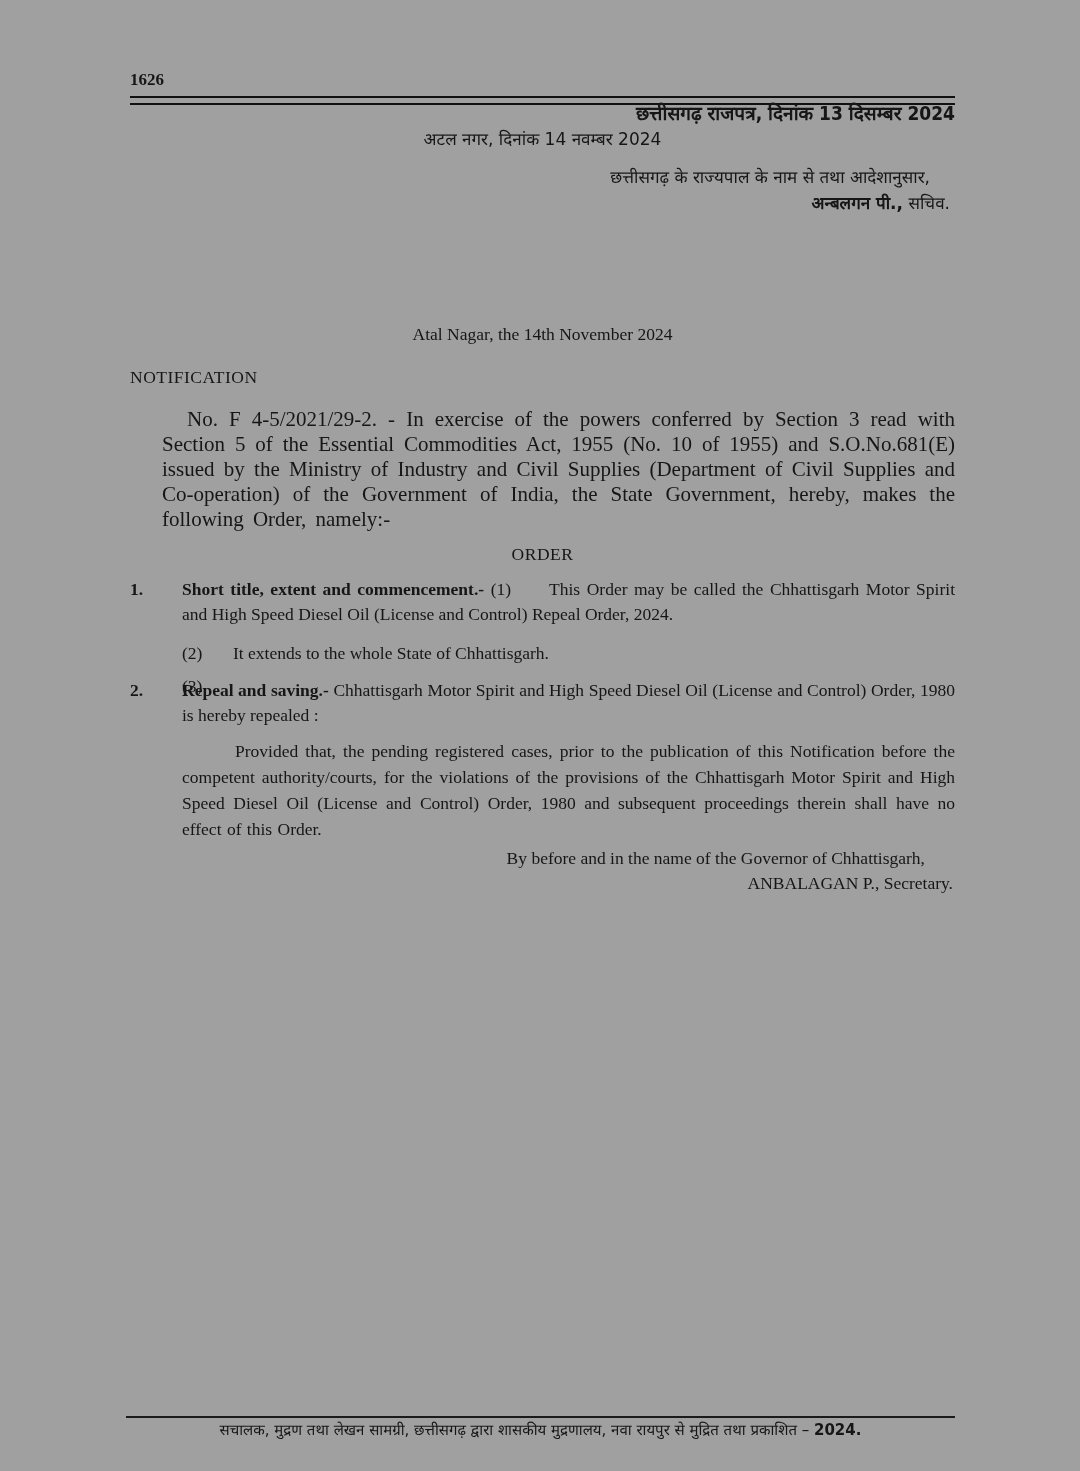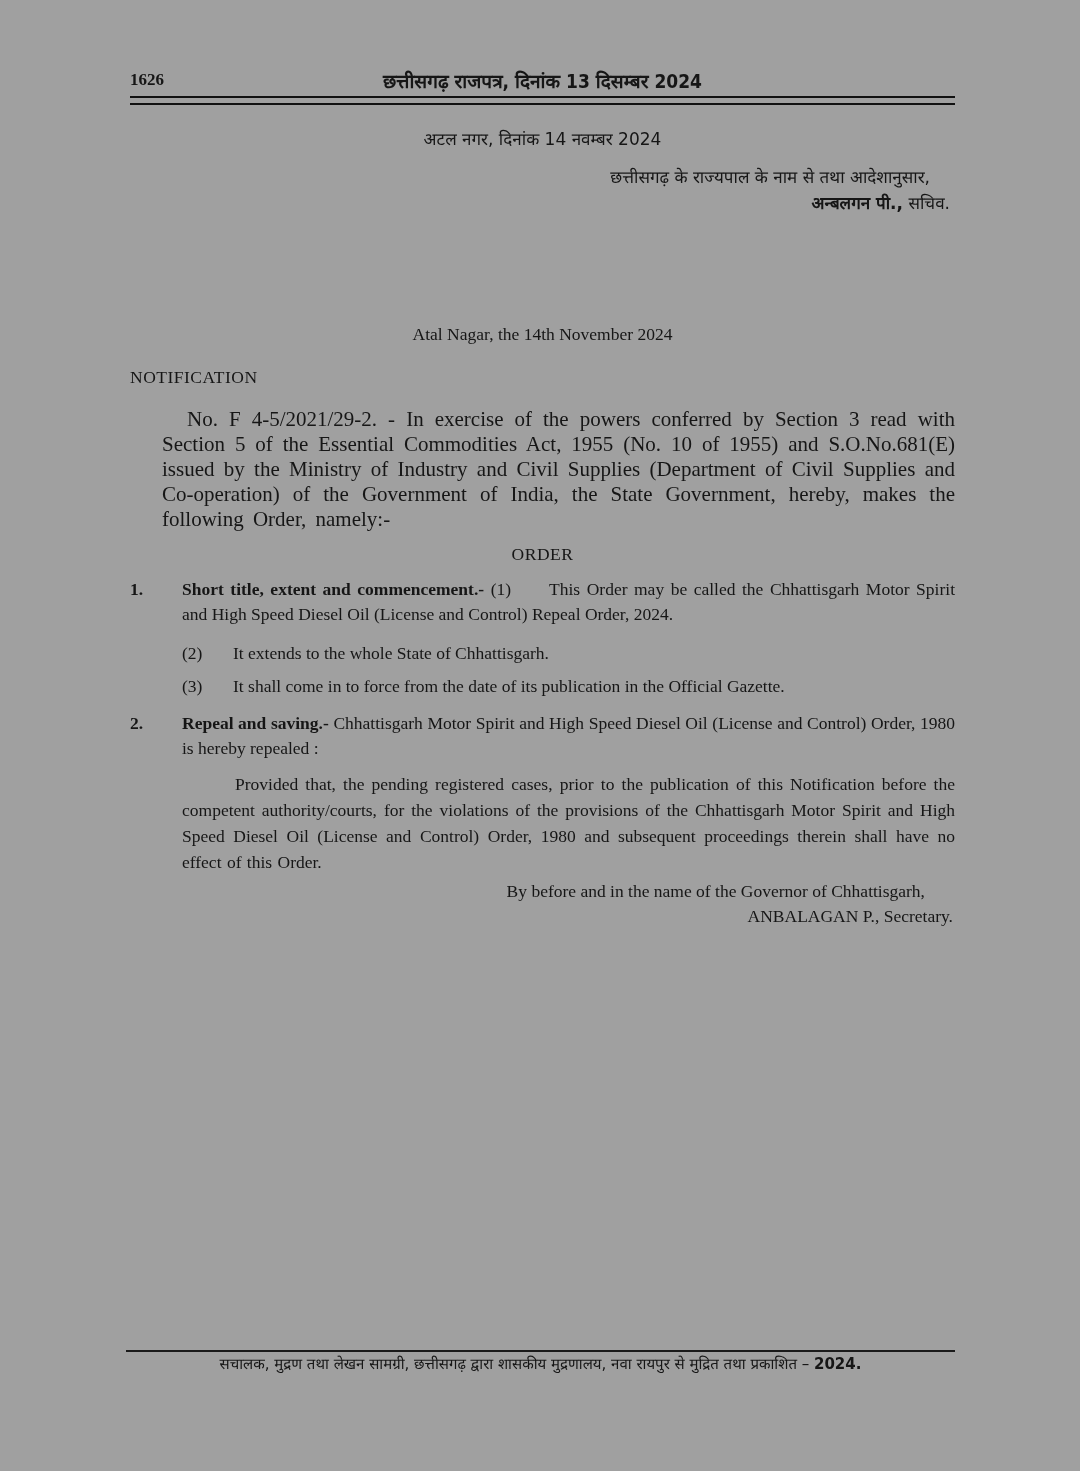--- a/index.html
+++ b/index.html
@@ -13,23 +13,24 @@
   .page { position: relative; width: 888px; height: 1471px; }
   .content { position: absolute; left: 130px; top: 0; width: 825px; }
 
   
   .header-row { position: relative; padding-top: 68px; height: 92px; }
   .page-number {
     position: absolute; left: 0; bottom: 2px;
     font-weight: bold; font-size: 17px;
   }
   .gazette-title {
-    text-align: center; font-weight: bold; font-size: 19px;
+    text-align: right; font-weight: bold; font-size: 19px;
     font-family: "DejaVu Sans", "Liberation Sans", sans-serif;
     font-stretch: condensed;
+    margin-top: 32px;
   }
   .double-rule {
     margin-top: 4px; height: 9px;
     border-top: 2px solid #111; border-bottom: 2px solid #111;
   }
 
   .hi { font-family: "DejaVu Sans", "Liberation Sans", sans-serif; }
 
   .dateline-hi { margin-top: 22px; text-align: center; font-size: 17px; line-height: 25px; }
   .intro-hi {
@@ -66,21 +67,21 @@
     font-size: 17.5px; line-height: 26px;
     text-align: justify; text-indent: 53px; word-spacing: 1px;
   }
 
   .sign-en { margin-top: 4px; text-align: right; font-size: 17.5px; line-height: 25px; }
   .sign-en .line1 { padding-right: 30px; }
   .sign-en .line2 { padding-right: 2px; }
 
   
   .footer {
-    position: absolute; left: 126px; top: 1350px; width: 829px;
+    position: absolute; left: 126px; top: 1416px; width: 829px;
     border-top: 2px solid #1a1a1a;
     padding-top: 2px;
     text-align: center;
   }
   .footer-text { font-size: 15px; line-height: 20px; }
 </style>
 </head>
 <body>
 
 <div class="page">
@@ -115,21 +116,20 @@
       <span>(1)</span><span class="gap1"></span><span>This Order may be called the Chhattisgarh Motor Spirit and High Speed Diesel Oil (License and Control) Repeal Order, 2024.</span>
     </div>
 
     <div class="subclause sub2">
       <span class="marker">(2)</span>
       <span>It extends to the whole State of Chhattisgarh.</span>
     </div>
 
     <div class="subclause sub3">
       <span class="marker">(3)</span>
-      <span>It shall come in to force from the date of its publication in the Official Gazette.</span>
     </div>
 
     <div class="item item2">
       <span class="num">2.</span>
       <span class="b">Repeal and saving.-</span>
       <span>Chhattisgarh Motor Spirit and High Speed Diesel Oil (License and Control) Order, 1980 is hereby repealed :</span>
     </div>
 
     <p class="proviso">Provided that, the pending registered cases, prior to the publication of this Notification before the competent authority/courts, for the violations of the provisions of the Chhattisgarh Motor Spirit and High Speed Diesel Oil (License and Control) Order, 1980 and subsequent proceedings therein shall have no effect of this Order.</p>
 

